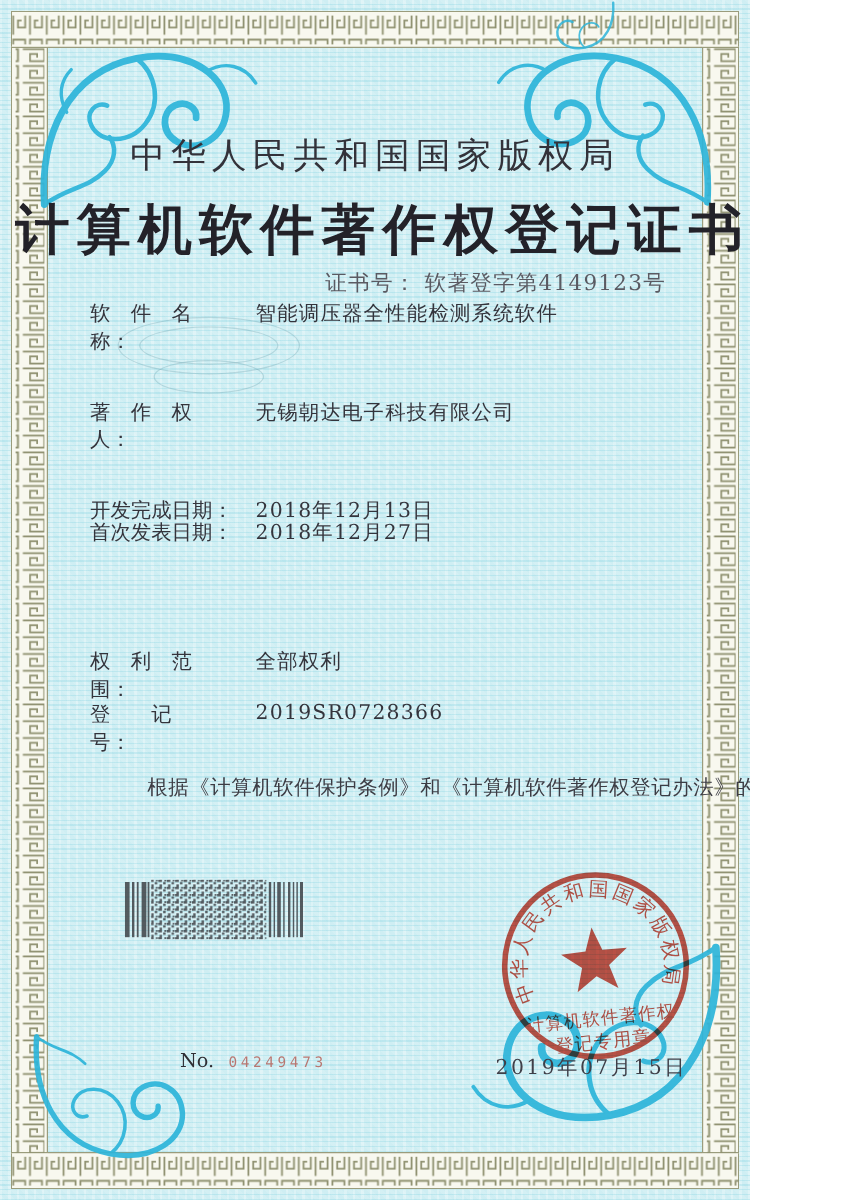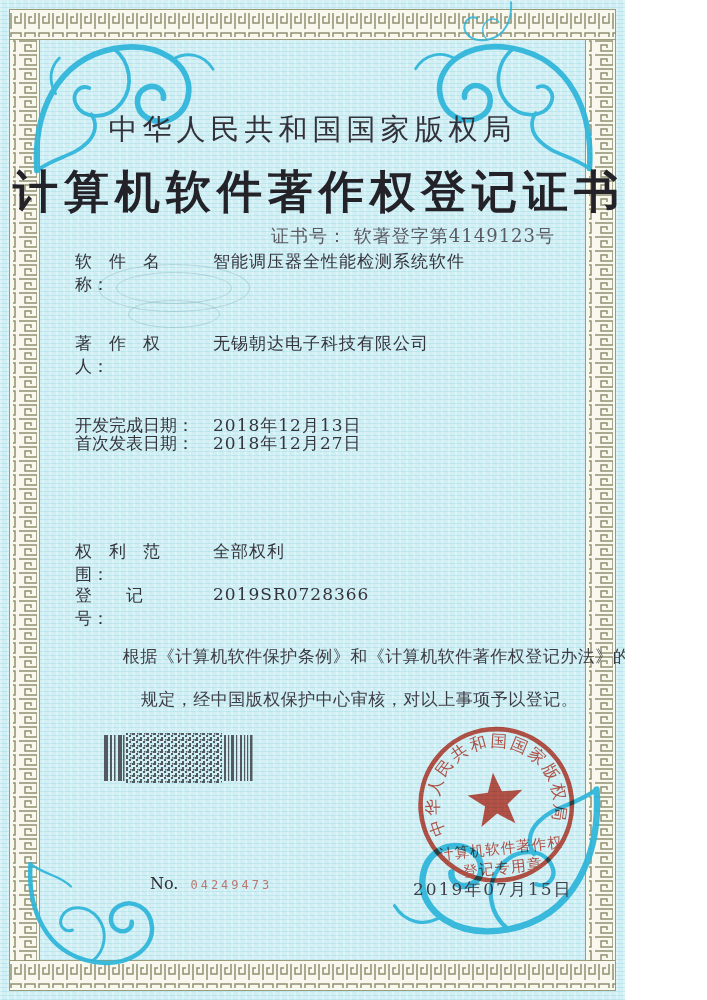--- a/index.html
+++ b/index.html
@@ -150,21 +150,20 @@
     <span class="lbl">首次发表日期：</span><span class="val">2018年12月27日</span>
   </div>
   <div class="row r5">
     <span class="lbl">权　利　范　围：</span><span class="val">全部权利</span>
   </div>
   <div class="row r6">
     <span class="lbl">登　　记　　号：</span><span class="val">2019SR0728366</span>
   </div>
 
   <div class="statement st1">根据《计算机软件保护条例》和《计算机软件著作权登记办法》的</div>
-  <div class="statement st2">规定，经中国版权保护中心审核，对以上事项予以登记。</div>
 
   <svg class="barcode" viewBox="0 0 152 50">
     <defs>
       <pattern id="noise" width="7" height="6" patternUnits="userSpaceOnUse">
         <rect x="0" y="0" width="3" height="2" fill="#41464b"></rect>
         <rect x="4" y="2" width="2" height="2" fill="#41464b"></rect>
         <rect x="1" y="4" width="2" height="2" fill="#41464b"></rect>
         <rect x="5" y="0" width="1.5" height="1.5" fill="#41464b"></rect>
       </pattern>
     </defs>

